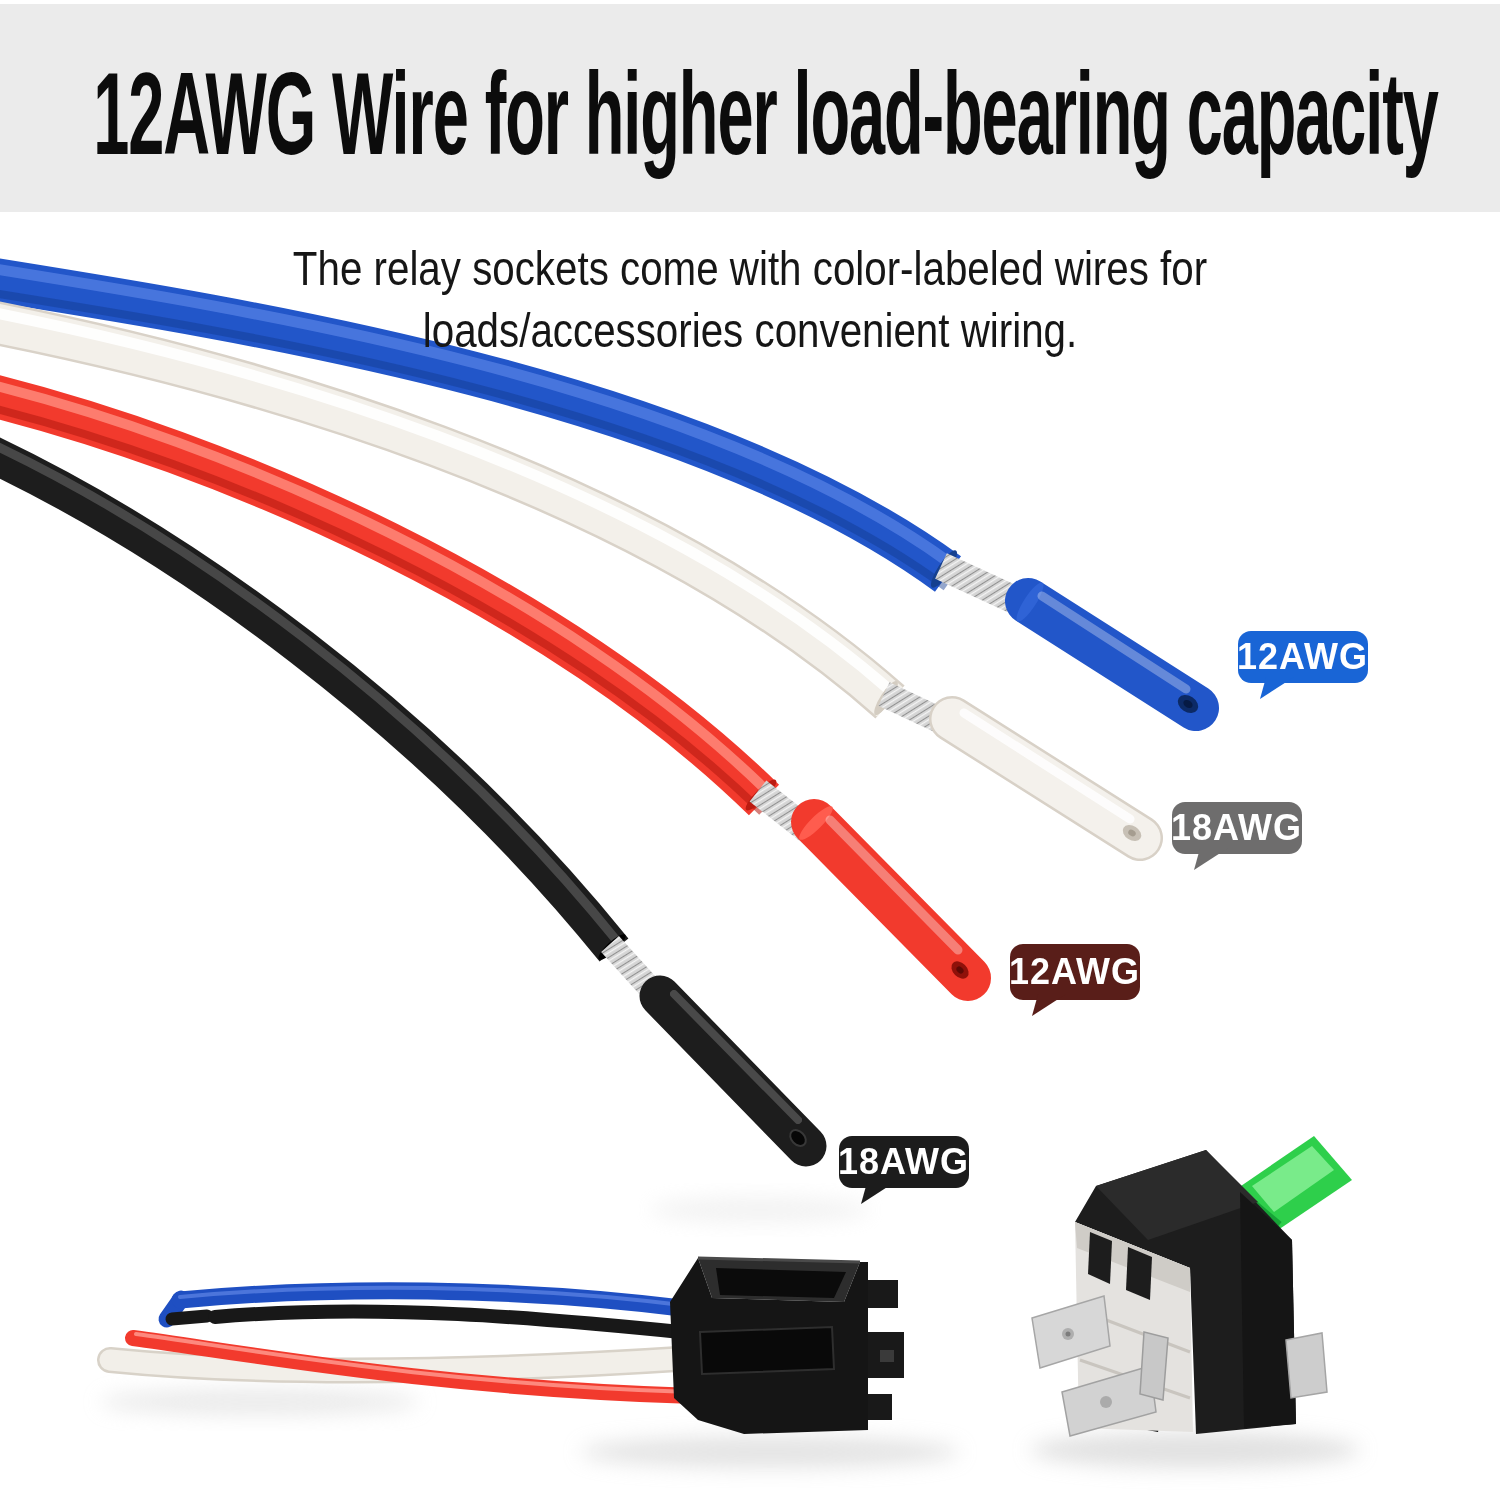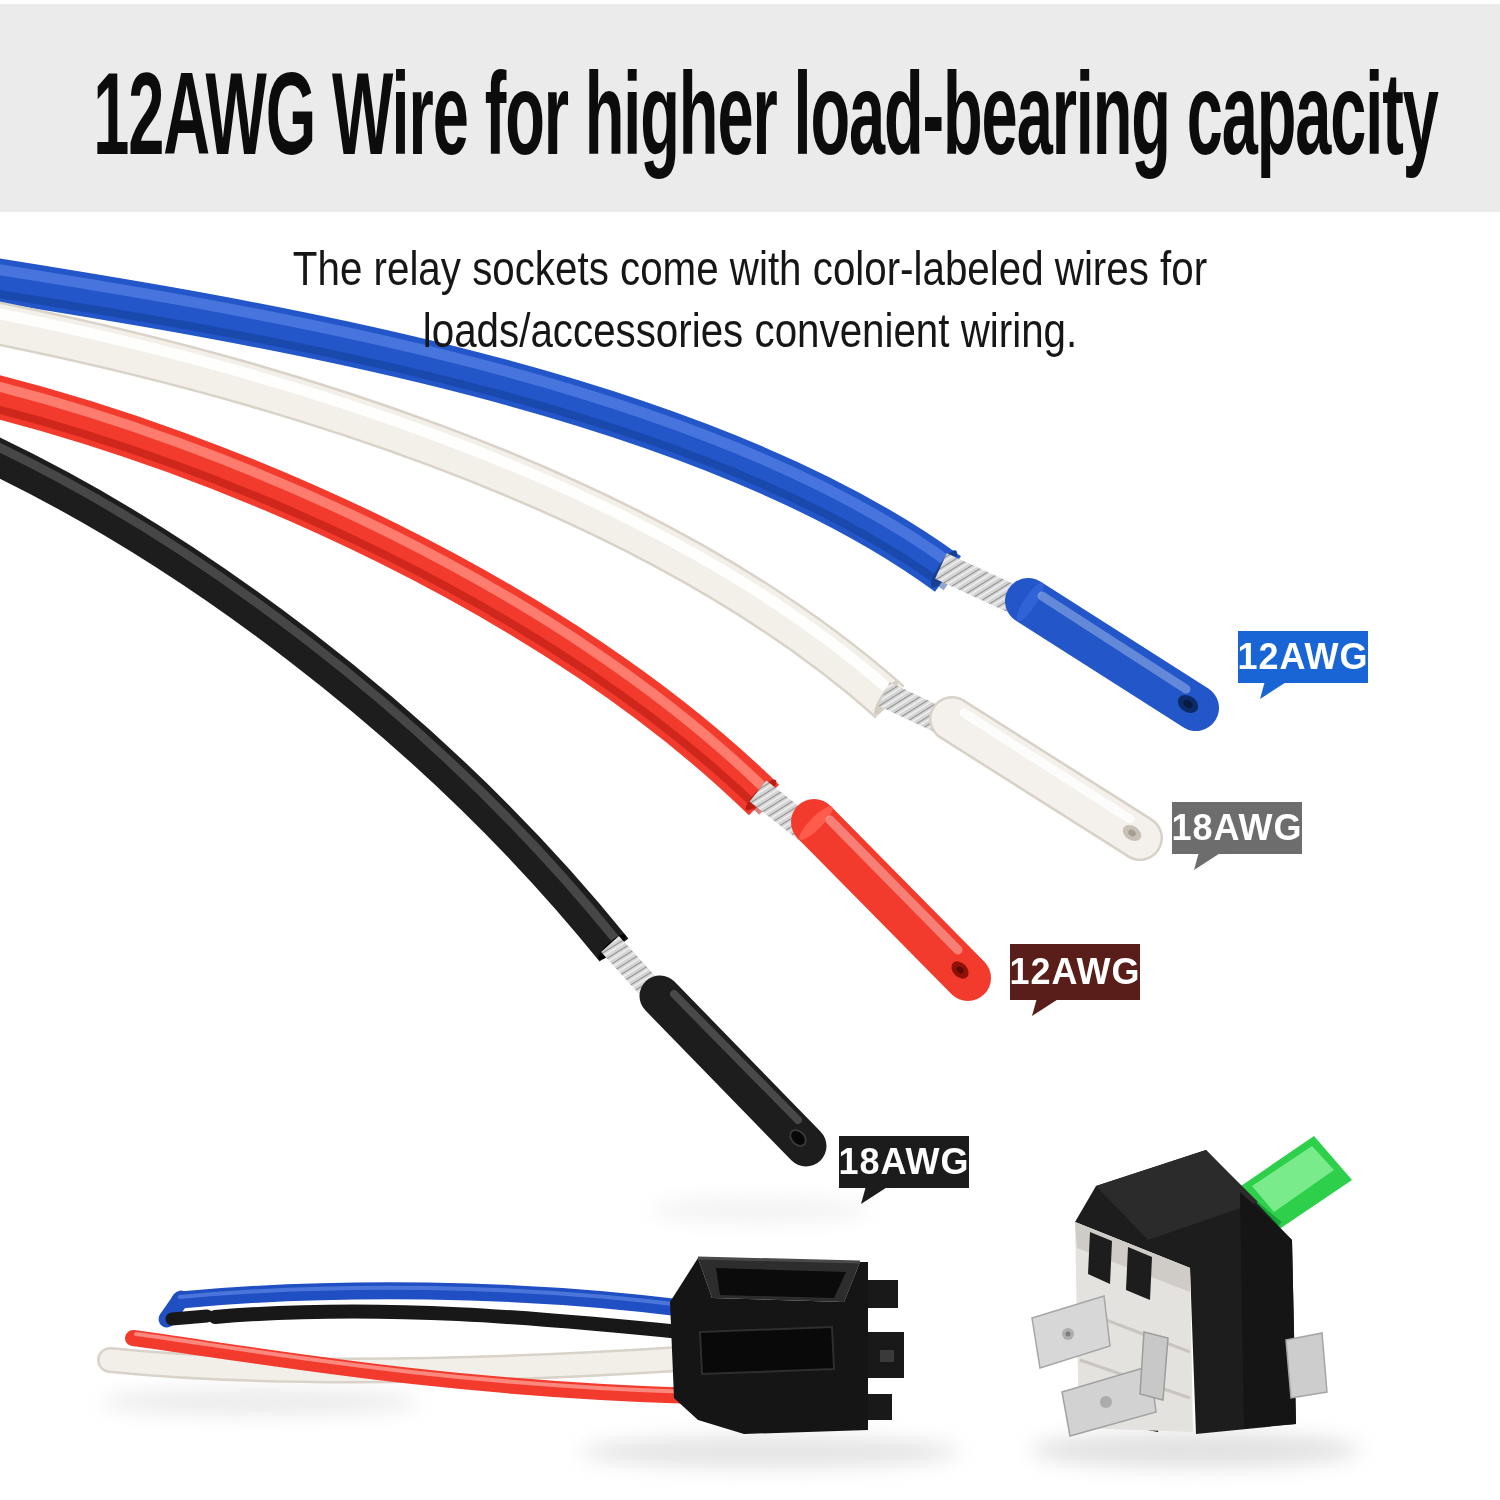--- a/index.html
+++ b/index.html
@@ -12,22 +12,22 @@
               display:flex;align-items:center;justify-content:center;}
   .title-wrap span{font-size:116px;font-weight:700;color:#0c0c0c;white-space:nowrap;
                    letter-spacing:-2px;transform:scaleX(0.56);transform-origin:center;}
 
   
   .subtitle{position:absolute;top:238px;left:0;width:1500px;text-align:center;
             font-size:48px;line-height:62px;color:#161616;font-weight:400;}
   .subtitle .ln{display:block;transform:scaleX(0.84);transform-origin:center;white-space:nowrap;}
 
   
-  .bubble{position:absolute;width:130px;height:52px;border-radius:0;
-          display:flex;align-items:center;justify-content:center;
+  .bubble{position:absolute;width:130px;height:52px;border-radius:13px;
+          display:flex;align-items:center;justify-content:flex-end;
           font-size:36px;font-weight:600;color:#ffffff;letter-spacing:1px;}
   .bubble::after{content:"";position:absolute;bottom:-16px;left:22px;width:34px;height:22px;
                  background:inherit;clip-path:polygon(18% 0,100% 0,0 100%);}
   .b-blue  {left:1238px;top:631px;background:#1965d6;}
   .b-gray  {left:1172px;top:802px;background:#6e6d6d;}
   .b-maroon{left:1010px;top:944px;background:#591e19;height:56px;}
   .b-black {left:839px; top:1136px;background:#1c1c1c;}
 
   svg{position:absolute;top:0;left:0;}
 </style>

